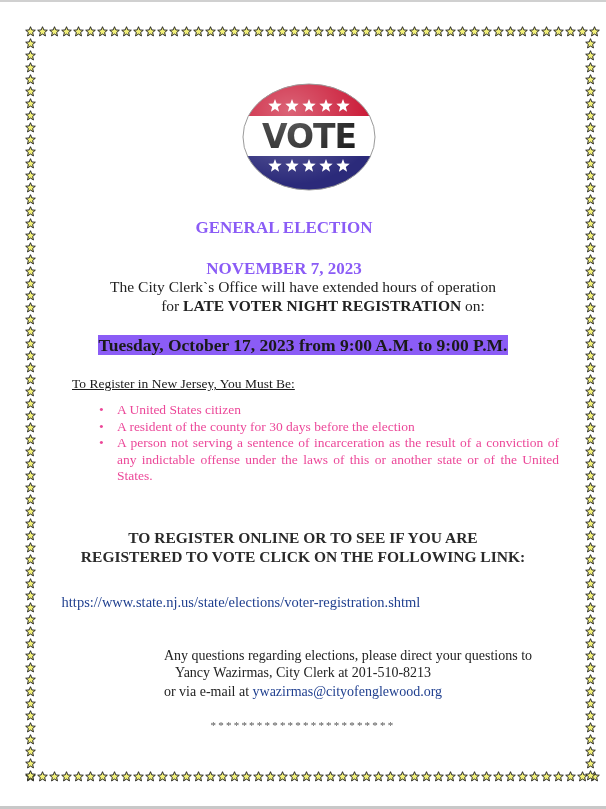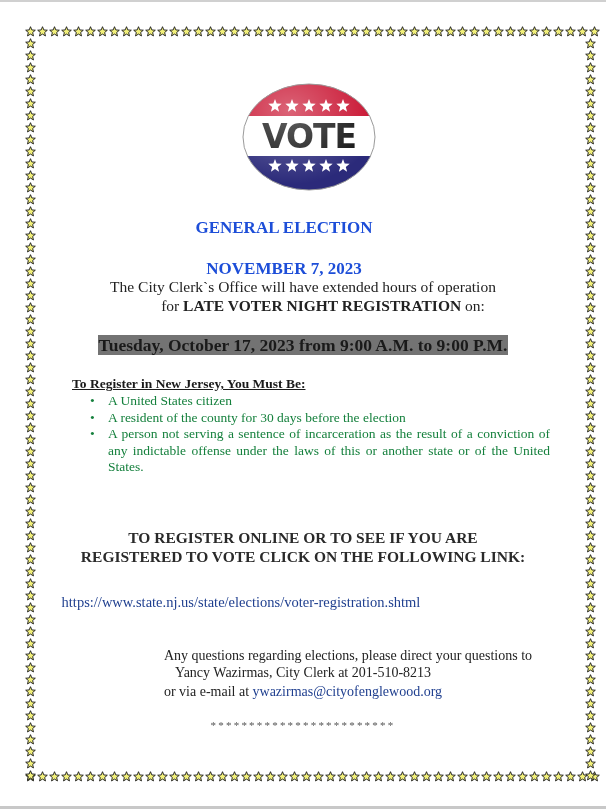--- a/index.html
+++ b/index.html
@@ -10,28 +10,28 @@
   .topline { position:absolute; left:0; top:0; width:606px; height:2px; background:#d0d0d0; }
   .botline { position:absolute; left:0; top:806px; width:606px; height:3px; background:#c8c8c8; }
   .star-row, .star-col { position:absolute; display:flex; }
   .star-row { flex-direction:row; }
   .star-col { flex-direction:column; }
   .star { width:12px; height:12px; display:flex; align-items:center; justify-content:center; }
   .star svg { width:11px; height:11px; display:block; }
 
   .badge { position:absolute; left:241px; top:82px; width:136px; height:110px; }
 
-  .heading { position:absolute; left:0; width:568px; text-align:center; font-weight:bold; font-size:17px; line-height:20px; color:#1d4ed8; }
+  .heading { position:absolute; left:0; width:568px; text-align:center; font-weight:bold; font-size:17px; line-height:20px; color:#8b5cf6; }
   .para { position:absolute; left:0; width:606px; text-align:center; font-size:15.5px; line-height:19px; color:#222; }
   .para b { font-weight:bold; }
   .hl-wrap { position:absolute; left:0; width:606px; text-align:center; }
-  .hl { background:#737373; font-weight:bold; font-size:17.5px; line-height:22px; color:#1a1a1a; padding:0 1px; }
-
-  .req-title { position:absolute; left:72px; top:376px; font-weight:bold; font-size:13.5px; text-decoration:underline; color:#1a1a1a; }
-  .req-list { position:absolute; left:90px; top:393px; width:460px; margin:0; padding:0; list-style:none; font-size:13.5px; line-height:16.5px; color:#15803d; }
+  .hl { background:#8b5cf6; font-weight:bold; font-size:17.5px; line-height:22px; color:#1a1a1a; padding:0 1px; }
+
+  .req-title { position:absolute; left:72px; top:376px; font-weight:normal; font-size:13.5px; text-decoration:underline; color:#1a1a1a; }
+  .req-list { position:absolute; left:90px; top:393px; width:460px; margin:9px; padding:0; list-style:none; font-size:13.5px; line-height:16.5px; color:#ec4899; }
   .req-list li { position:relative; padding-left:18px; text-align:justify; }
   .req-list li::before { content:"\2022"; position:absolute; left:0; top:0; }
 
   .cta { position:absolute; left:0; width:606px; text-align:center; font-weight:bold; font-size:15.5px; line-height:20px; color:#2a2a2a; }
   .link { position:absolute; left:0; width:482px; text-align:center; font-size:14.5px; color:#1f3f8f; }
   .contact { position:absolute; left:0; width:606px; text-align:center; font-size:14px; line-height:18px; color:#222; }
   .contact .email { color:#1f3f8f; }
   .asterisks { position:absolute; left:0; top:719px; width:606px; text-align:center; font-size:11px; letter-spacing:2.2px; color:#555; }
 </style>
 </head>

